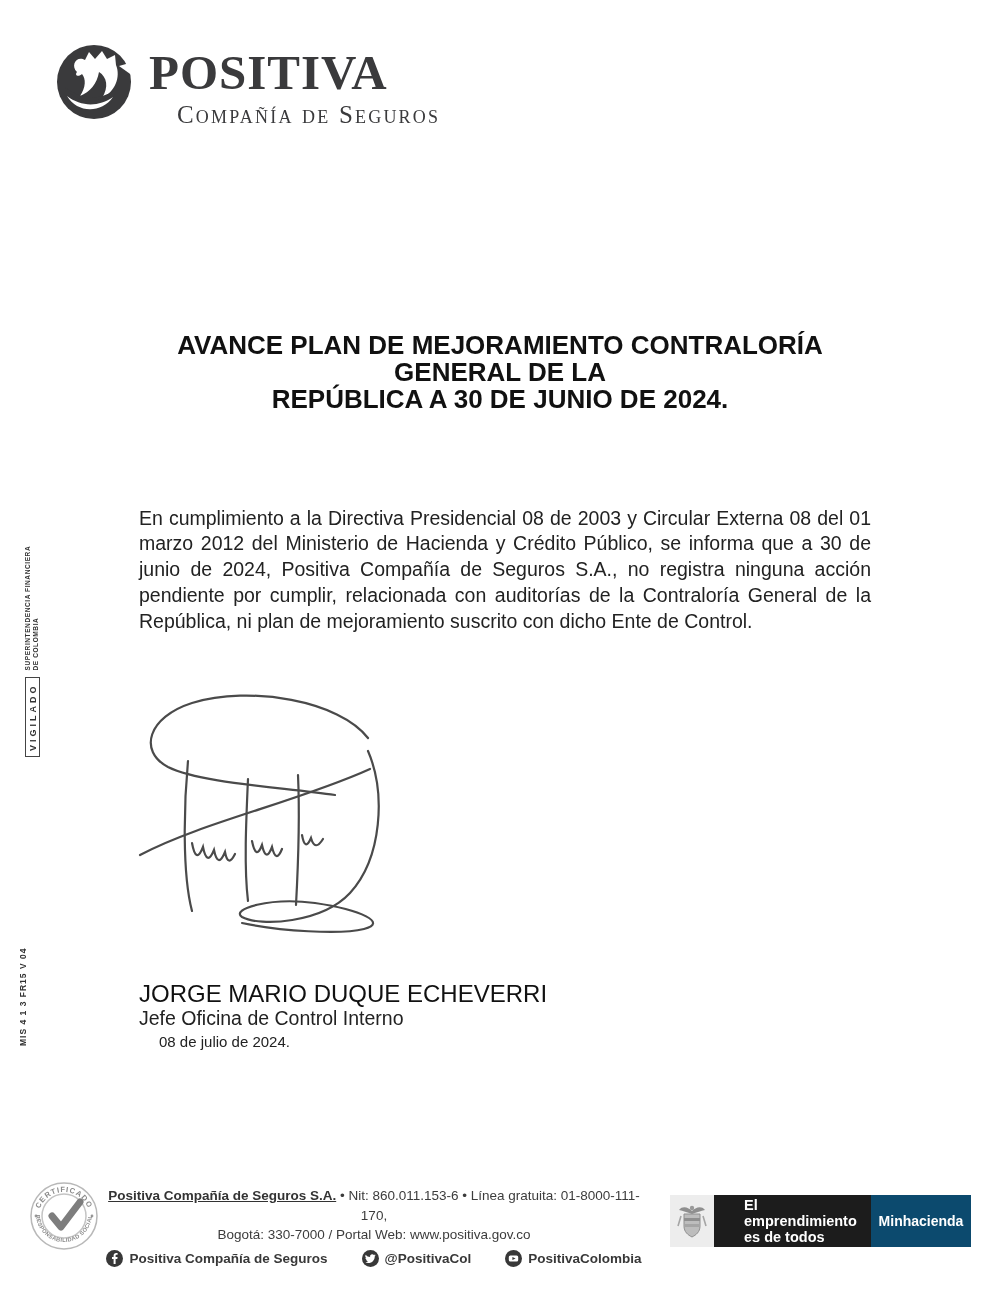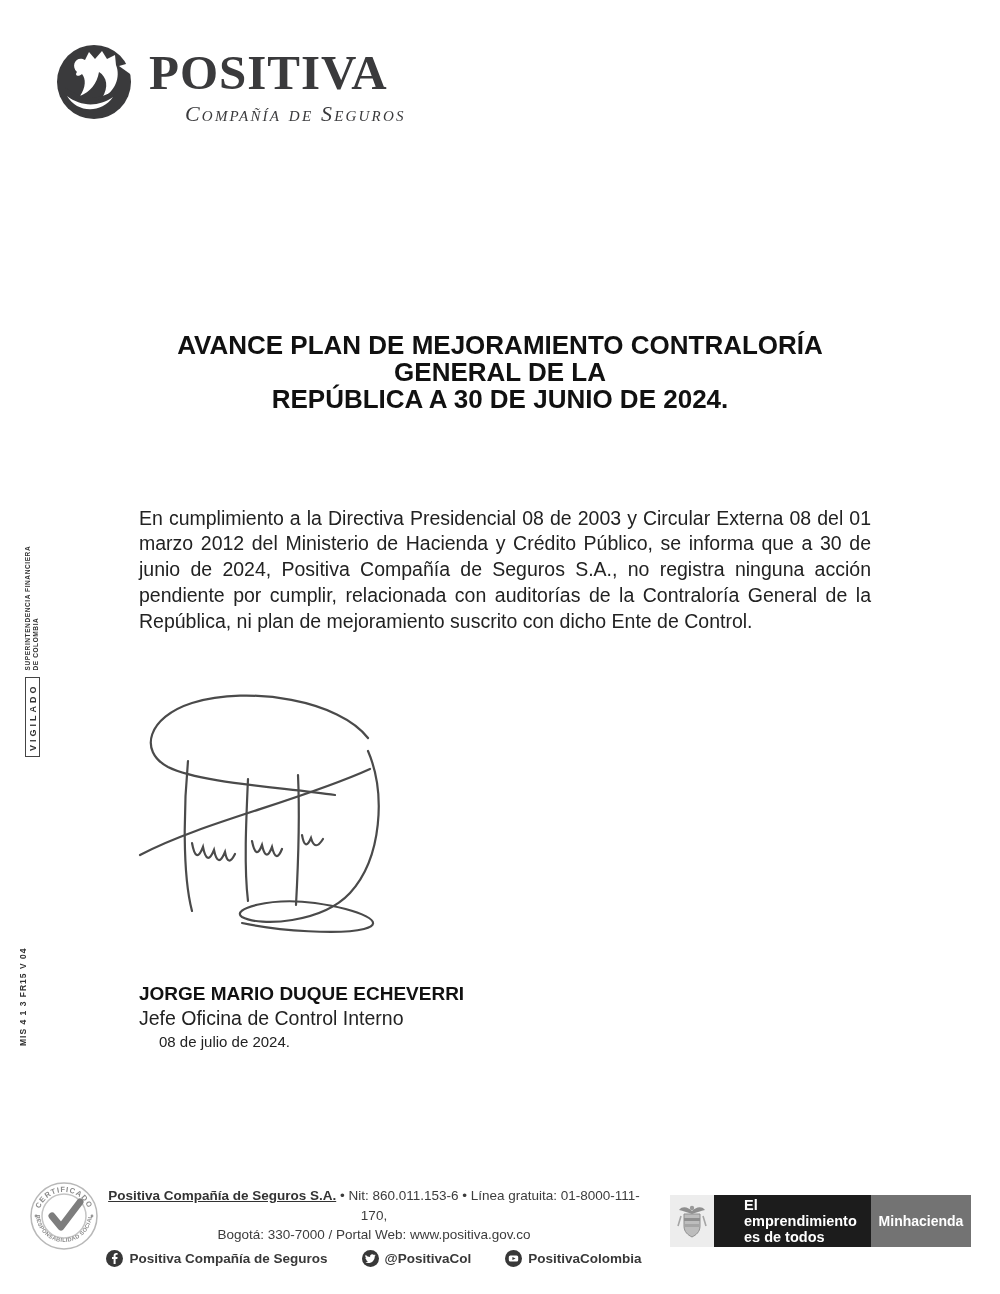--- a/index.html
+++ b/index.html
@@ -10,21 +10,21 @@
   
   .logo{position:absolute;left:55px;top:40px;display:flex;align-items:flex-start;}
   .logo-mark{width:80px;height:84px;flex:0 0 auto;}
   .logo-text{margin-left:14px;padding-top:8px;}
   .brand{
     font-family:"Liberation Serif",serif;font-weight:600;font-size:49px;
     letter-spacing:1px;color:#3a3a3c;line-height:1;
   }
   .tagline{
     font-family:"Liberation Serif",serif;font-variant:small-caps;
-    font-size:22px;letter-spacing:2.2px;color:#3a3a3c;margin-top:4px;margin-left:36px;font-style:italic;
+    font-size:25px;letter-spacing:2.2px;color:#3a3a3c;margin-top:4px;margin-left:28px;
   }
   
   .doc-title{
     position:absolute;left:150px;top:332px;width:700px;text-align:center;
     font-weight:bold;font-size:26px;line-height:27px;color:#111;
   }
   
   .doc-body{
     position:absolute;left:139px;top:486px;width:732px;
     font-size:19.5px;line-height:25.8px;text-align:justify;color:#222;
@@ -43,40 +43,40 @@
   .super-lines span{font-size:6.5px;font-weight:bold;letter-spacing:0.6px;}
   .form-code{
     position:absolute;left:18px;top:1046px;transform:rotate(-90deg);
     transform-origin:top left;font-size:8.5px;letter-spacing:1px;color:#333;
     white-space:nowrap;font-weight:bold;
   }
   
   .signature{position:absolute;left:130px;top:683px;}
   
   .signer{position:absolute;left:139px;top:982px;}
-  .signer-name{font-weight:bold;font-size:19px;line-height:24px;color:#111;}
+  .signer-name{font-weight:normal;font-size:24px;line-height:24px;color:#111;}
   .signer-title{font-size:19.5px;line-height:24px;color:#222;}
   .signer-date{font-size:15px;line-height:20px;color:#222;margin-top:2px;margin-left:20px;}
   
   .seal{position:absolute;left:28px;top:1180px;}
   .footer-text{
     position:absolute;left:100px;top:1186px;width:548px;text-align:center;
     font-size:13.5px;line-height:19.5px;color:#3c3c3c;
   }
   .footer-text b{color:#333;text-decoration:underline;}
   .social-row{
     display:flex;justify-content:center;gap:34px;margin-top:4px;align-items:center;
   }
   .social-item{display:flex;align-items:center;gap:6px;font-weight:bold;font-size:13.5px;color:#383838;}
   .social-item svg{display:block;}
   .badges{position:absolute;left:670px;top:1195px;display:flex;height:52px;}
   .badge-light{width:44px;background:#ededed;display:flex;align-items:center;justify-content:center;}
   .badge-black{width:157px;background:#1c1c1c;color:#fff;display:flex;flex-direction:column;justify-content:center;padding-left:30px;box-sizing:border-box;}
   .badge-black span{font-weight:bold;font-size:14.5px;line-height:16px;}
-  .badge-gray{width:100px;background:#737373;color:#fff;display:flex;align-items:center;justify-content:center;font-weight:bold;font-size:14px;}
+  .badge-gray{width:100px;background:#0c4a6e;color:#fff;display:flex;align-items:center;justify-content:center;font-weight:bold;font-size:14px;}
 </style>
 </head>
 <body>
 
 <div class="logo">
   <svg class="logo-mark" viewBox="0 0 80 84">
     <circle cx="39" cy="42" r="37" fill="#3a3a3c"></circle>
 
     <polygon points="64,26 78,22 78,36" fill="#ffffff"></polygon>
 

